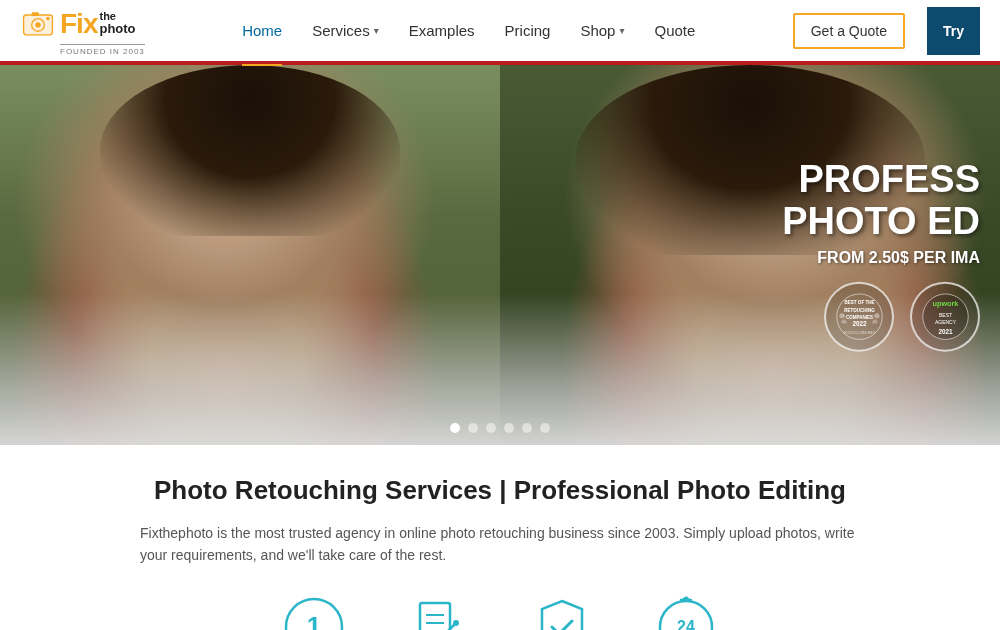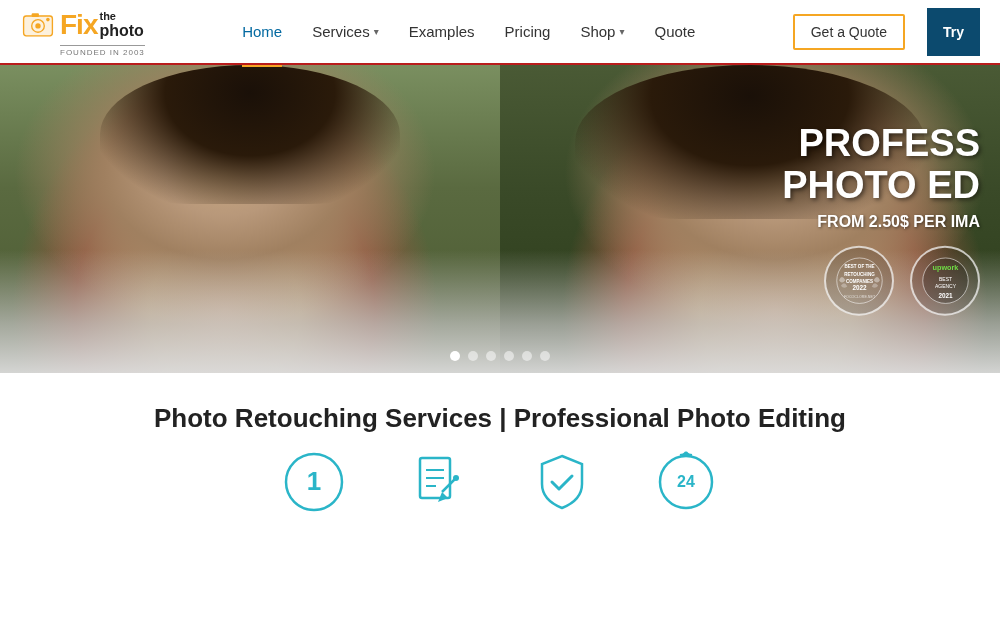--- a/index.html
+++ b/index.html
@@ -6,21 +6,21 @@
     body { font-family: Arial, sans-serif; width: 1000px; height: 630px; overflow: hidden; background: #fff; }
 
     
     .header {
       display: flex;
       align-items: center;
       justify-content: space-between;
       padding: 0 20px;
       height: 65px;
       background: #fff;
-      border-bottom: 2px solid #b91c1c;
+      border-bottom: 4px solid #b91c1c;
       position: relative;
       z-index: 10;
     }
 
     .logo-area {
       display: flex;
       flex-direction: column;
       align-items: flex-start;
     }
 
@@ -124,21 +124,21 @@
       font-size: 14px;
       cursor: pointer;
       border-radius: 0;
       font-weight: 700;
     }
 
     
     .hero {
       position: relative;
       width: 1000px;
-      height: 308px;
+      height: 380px;
       overflow: hidden;
       background: #4a5c3a;
     }
 
     .hero-images {
       display: flex;
       width: 100%;
       height: 100%;
       position: relative;
     }
@@ -337,21 +337,21 @@
         <rect x="4" y="10" width="32" height="22" rx="3" fill="#f5a623" opacity="0.15" stroke="#f5a623" stroke-width="1.5"></rect>
         <rect x="4" y="10" width="32" height="22" rx="3" fill="none" stroke="#f5a623" stroke-width="1.5"></rect>
         <circle cx="20" cy="21" r="7" fill="none" stroke="#f5a623" stroke-width="1.5"></circle>
         <circle cx="20" cy="21" r="3" fill="#f5a623"></circle>
         <rect x="13" y="7" width="8" height="4" rx="1" fill="#f5a623"></rect>
         <circle cx="31" cy="14" r="2" fill="#f5a623"></circle>
       </svg>
       <span class="logo-fix">Fix</span>
       <div class="logo-the-photo">
         <span style="font-size:11px; font-weight:800; color:#222; line-height:1.1;">the</span>
-        <span style="font-size:16px; font-weight:800; color:#222; line-height:1.1;">photo</span>
+        <span style="font-size:13px; font-weight:800; color:#222; line-height:1.1;">photo</span>
       </div>
     </div>
     <div class="logo-founded" style="font-size:8px; color:#777; letter-spacing:1px; margin-left:40px;">FOUNDED IN 2003</div>
   </div>
 
   <nav>
     <a class="nav-item active" style="color: #0369a1;">
       <span>Home</span>
     </a>
     <a class="nav-item">
@@ -437,20 +437,21 @@
     <div class="dot"></div>
     <div class="dot"></div>
     <div class="dot"></div>
     <div class="dot"></div>
     <div class="dot"></div>
   </div>
 </section>
 
 <section class="content-section">
   <h1 class="section-title">Photo Retouching Services | Professional Photo Editing</h1>
+  <p class="section-description">Fixthephoto is the most trusted agency in online photo retouching business since 2003. Simply upload photos, write your requirements, and we'll take care of the rest.</p>
 
   <div class="icons-row">
 
     <div class="icon-item">
       <svg width="64" height="64" viewBox="0 0 64 64">
         <circle cx="32" cy="32" r="28" fill="none" stroke="#2ab5c8" stroke-width="2.5"></circle>
         <text x="32" y="40" text-anchor="middle" font-size="26" fill="#2ab5c8" font-weight="bold">1</text>
       </svg>
     </div>
 

